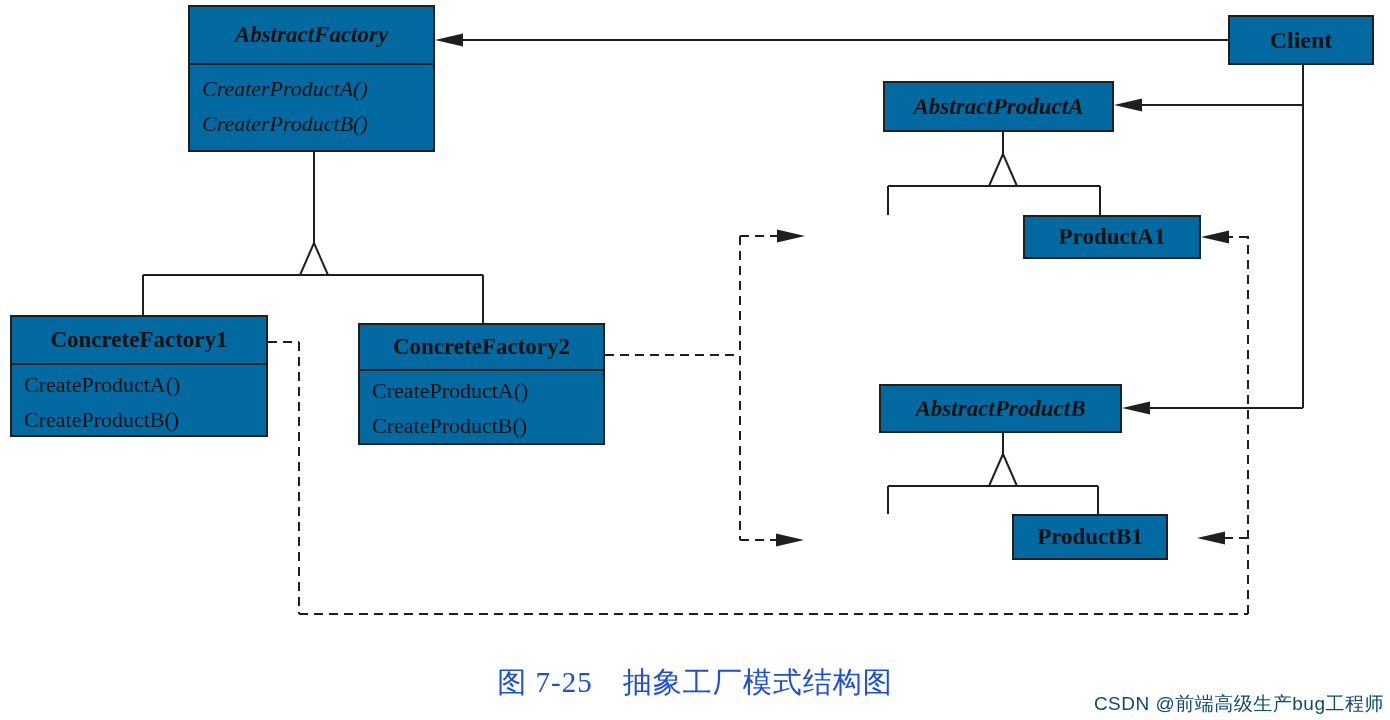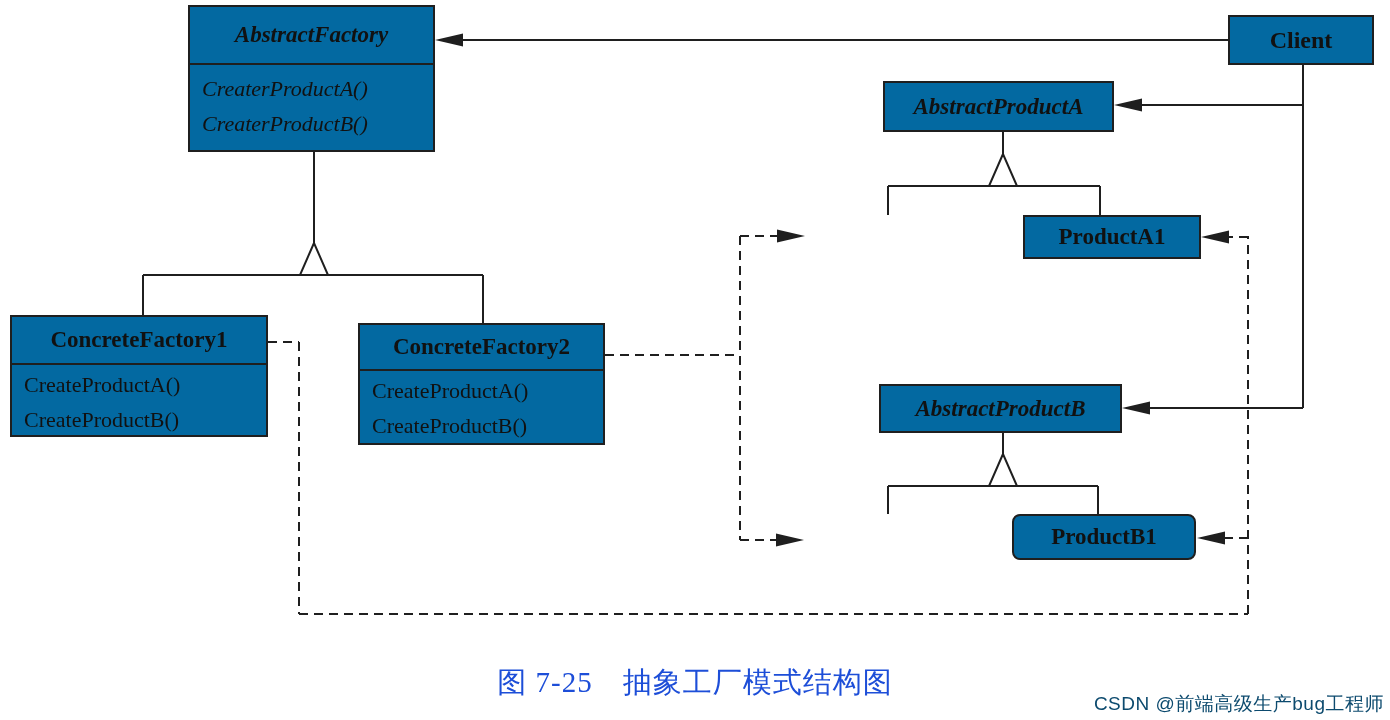--- a/index.html
+++ b/index.html
@@ -166,21 +166,21 @@
       <div>CreateProductA()</div>
       <div>CreateProductB()</div>
     </div>
   </div>
 
   <div class="uml-box simple-box" style="left:879px; top:384px; width:243px; height:49px; font-style:italic;">
     <span>AbstractProductB</span>
   </div>
 
 
-  <div class="uml-box simple-box" style="left:1012px; top:514px; width:184px; height:46px;border-radius:8px;">
+  <div class="uml-box simple-box" style="left:1012px; top:514px; width:156px; height:46px;">
     <span>ProductB1</span>
   </div>
 
   <div id="caption">图 7-25　抽象工厂模式结构图</div>
 
   <div id="watermark">CSDN @前端高级生产bug工程师</div>
 
 </div>
 
 </body></html>

